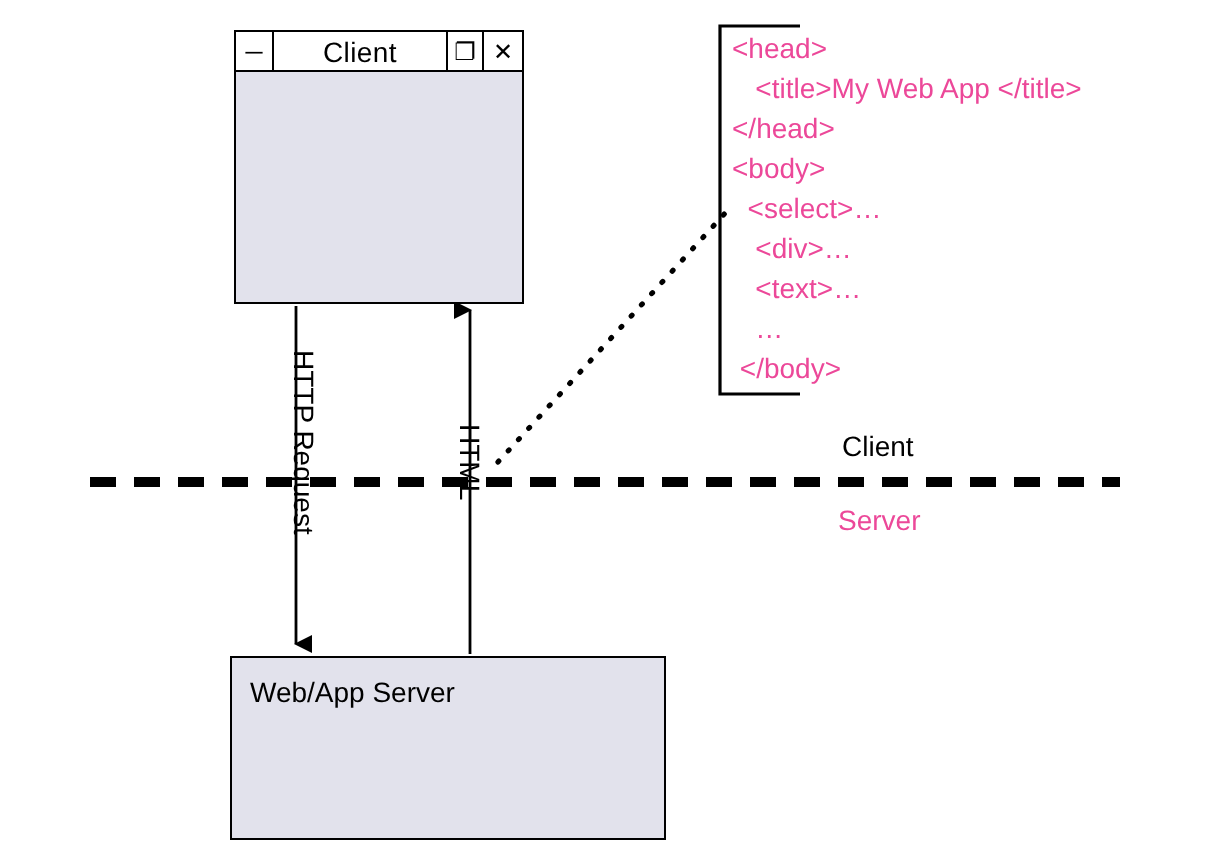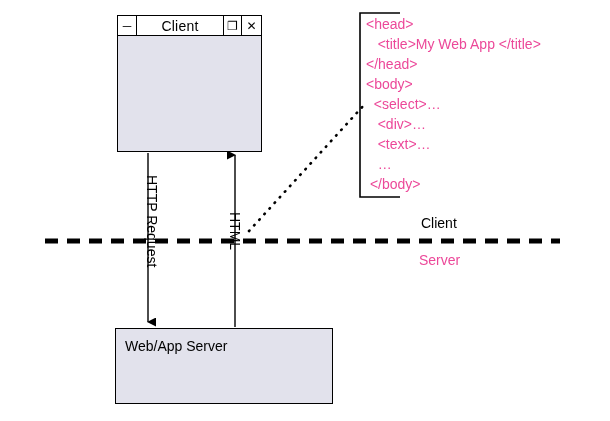--- a/index.html
+++ b/index.html
@@ -75,21 +75,21 @@
     height: calc(100% - 20px);
     background: #e2e2ec;
   }
 
   
   #server-box {
     position: absolute;
     left: 115px;
     top: 328px;
     width: 218px;
-    height: 76px;
+    height: 92px;
     border: 1px solid #000000;
     background: #e2e2ec;
     box-sizing: border-box;
   }
   #server-label {
     position: absolute;
     left: 9px;
     top: 9px;
     font-size: 14px;
     color: #000000;

